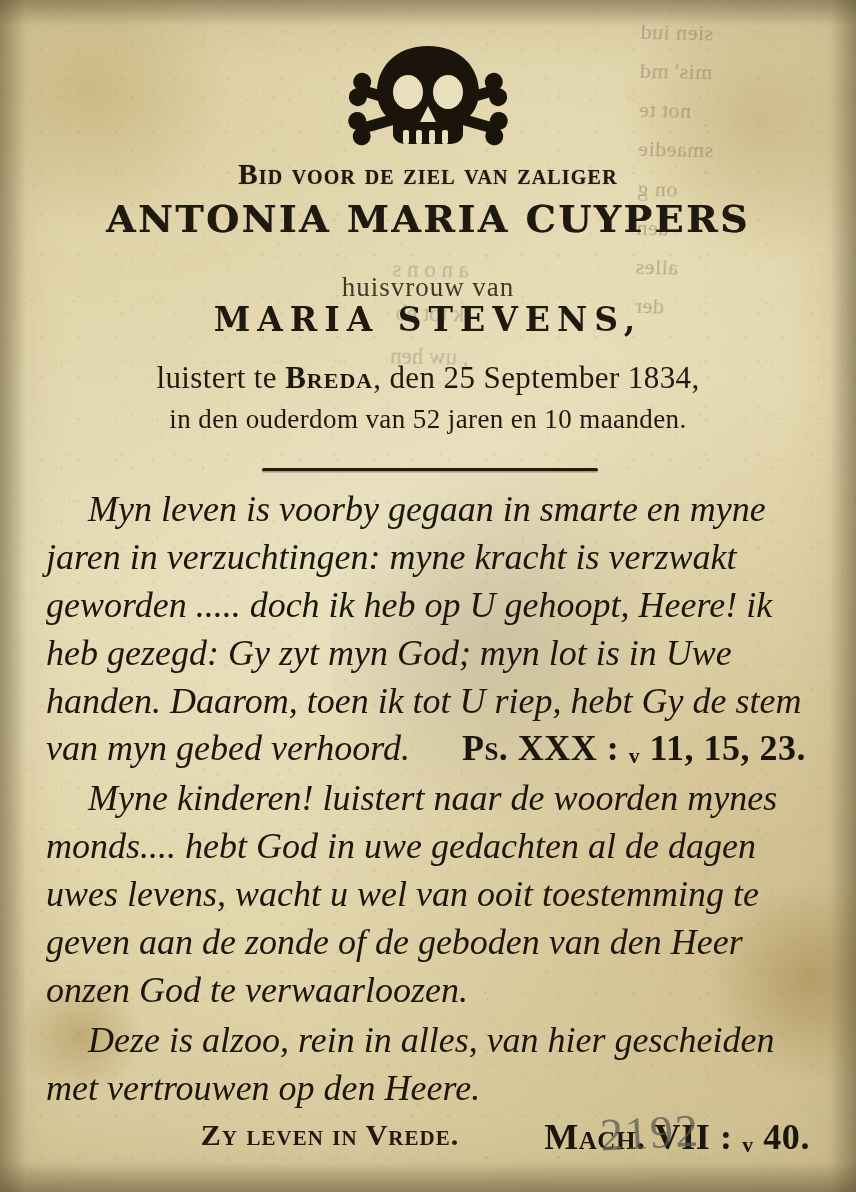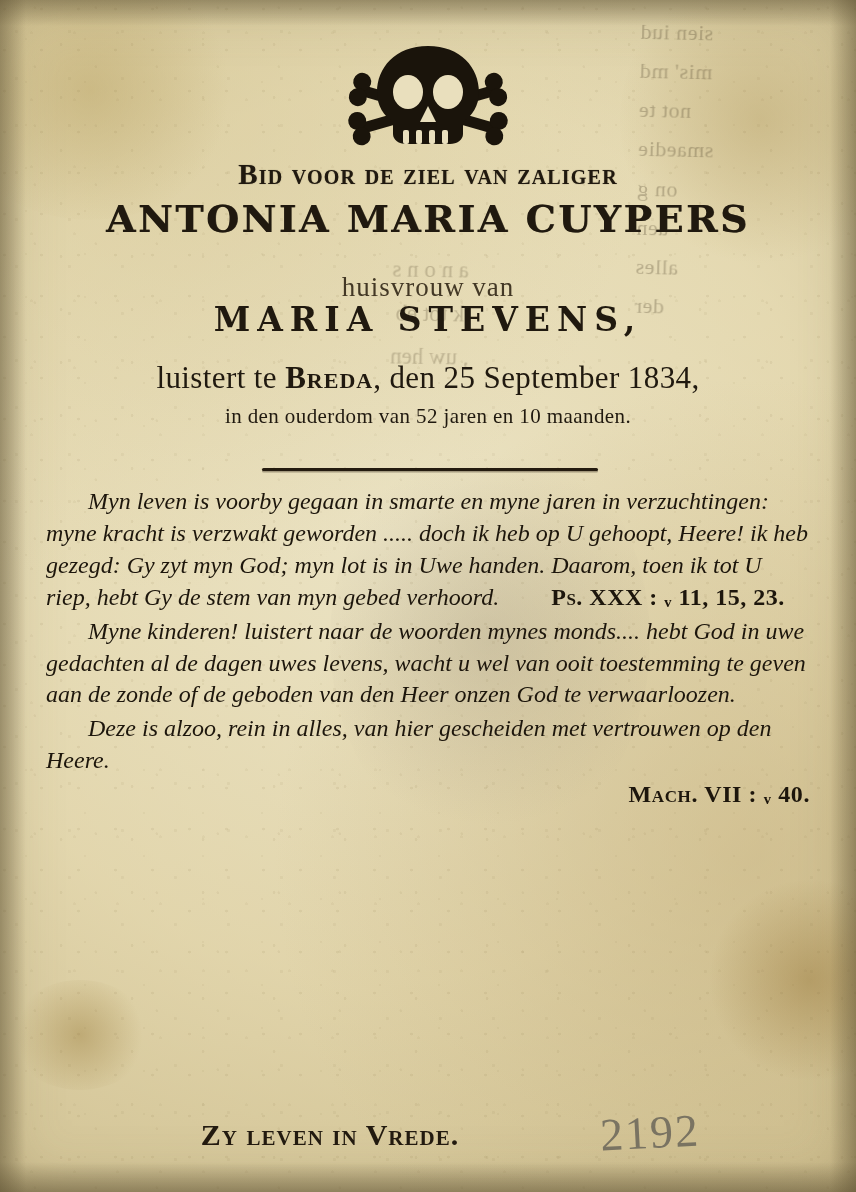--- a/index.html
+++ b/index.html
@@ -144,21 +144,21 @@
     font-family: "DejaVu Serif", serif;
   }
   #l-died {
     top: 360px;
     font-size: 31px;
     letter-spacing: 0.4px;
   }
   #l-died .sc { font-variant: small-caps; font-weight: 700; letter-spacing: 1px; }
   #l-age {
     top: 404px;
-    font-size: 21px;
+    font-size: 27px;
     letter-spacing: 0.4px;
   }
 
   
   #rule {
     position: absolute;
     top: 468px;
     left: 262px;
     width: 336px;
     height: 3px;
@@ -167,21 +167,21 @@
     box-shadow: 0 1.5px 0 rgba(36,27,15,0.35);
   }
 
   
   #body {
     position: absolute;
     top: 486px;
     left: 46px;
     width: 764px;
     font-style: italic;
-    font-size: 24px;
+    font-size: 36px;
     line-height: 1.33;
     color: #1d160c;
     font-family: "Liberation Serif", serif;
   }
   #body p { margin: 0 0 2px 0; text-indent: 42px; }
   .cite {
     font-style: normal;
     font-variant: small-caps;
     font-weight: 700;
     letter-spacing: 0.6px;

